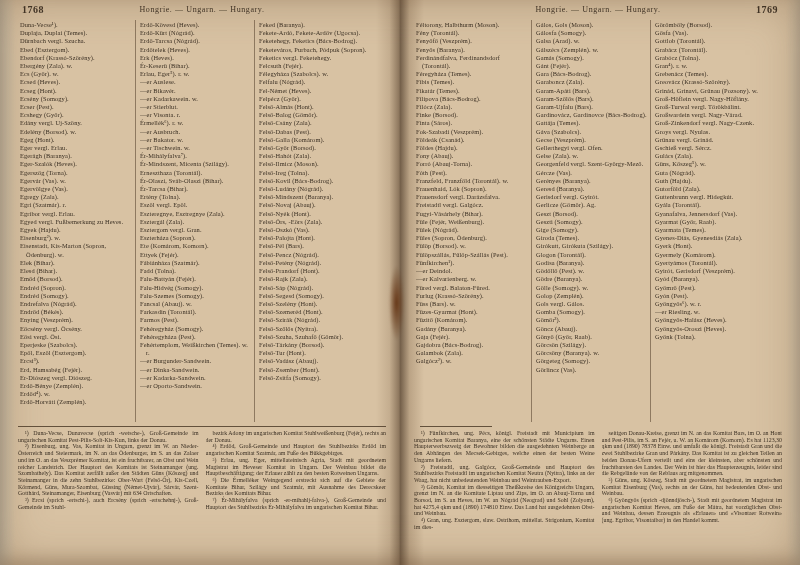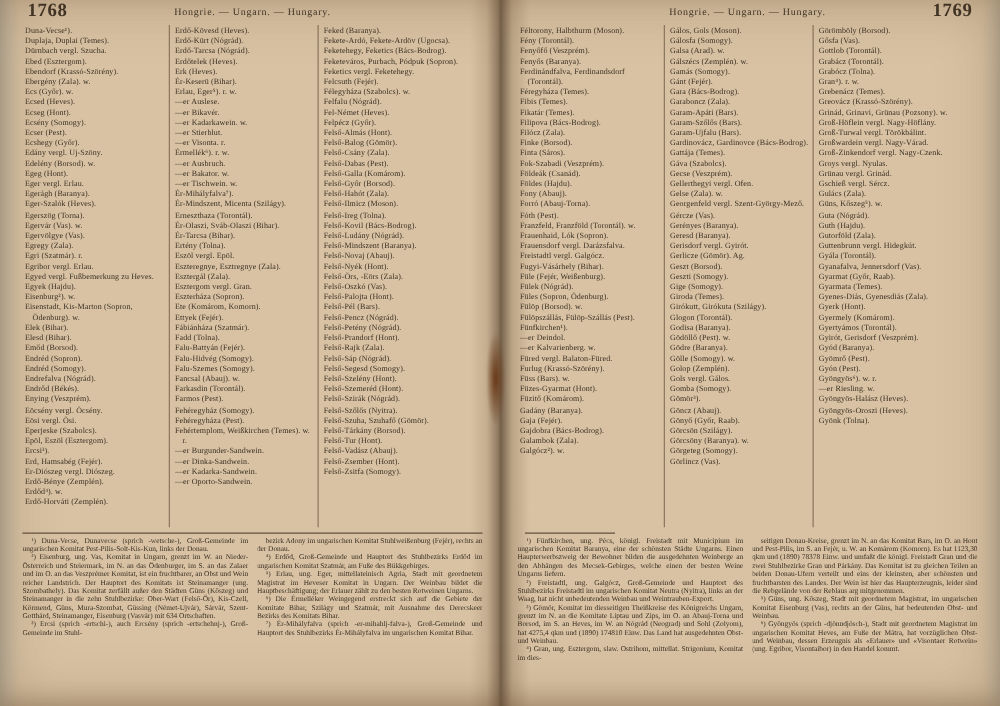--- a/index.html
+++ b/index.html
@@ -27,21 +27,21 @@
     position:absolute;left:248px;top:234px;z-index:5;pointer-events:none;
     font-family:"DejaVu Sans",sans-serif;font-weight:700;font-size:80px;line-height:80px;
     letter-spacing:5px;color:rgba(86,124,200,.30);
     -webkit-text-stroke:1.5px rgba(255,255,255,.72);
     text-shadow:0 0 1px rgba(255,255,255,.55);
   }
   .page{position:absolute;top:0;height:565px;width:372px;z-index:1;}
   .page.left{left:16px;}
   .page.right{left:412px;}
   .pagehead{position:relative;height:13px;padding-top:5px;font-size:8px;line-height:9px;}
-  .pagenum{position:absolute;top:5px;font-weight:bold;font-size:15px;letter-spacing:.5px;}
+  .pagenum{position:absolute;top:5px;font-weight:bold;font-size:10px;letter-spacing:.5px;}
   .page.left .pagenum{left:6px;}
   .page.right .pagenum{right:6px;margin-left:12px;}
   .runhead{display:block;text-align:center;letter-spacing:.6px;}
   .cols{display:flex;height:402px;overflow:hidden;margin-top:2px;}
   .col{width:119px;padding:1px 3px 0 4px;overflow:hidden;box-sizing:border-box;
     font-size:6.4px;line-height:8.2px;}
   .col + .col{border-left:1px solid rgba(82,62,42,.55);}
   .entry{text-indent:-6px;padding-left:6px;letter-spacing:.1px;}
   .fnrule{border-top:1px solid rgba(70,52,34,.8);height:0;margin:4px 2px 3px 2px;}
   .page.right .fnrule{width:72px;margin-left:8px;}

